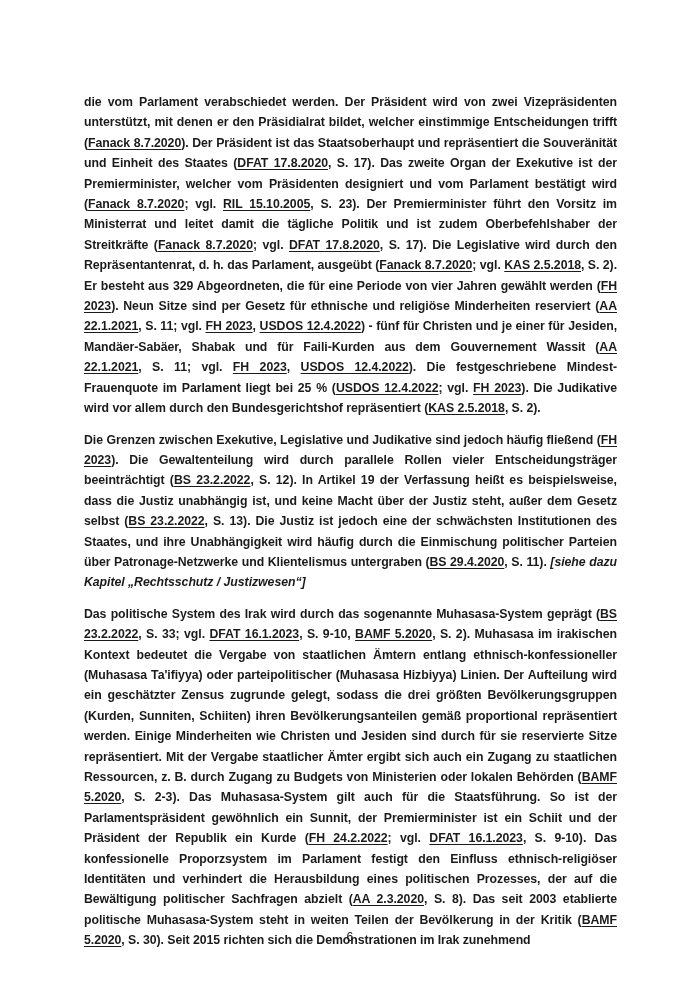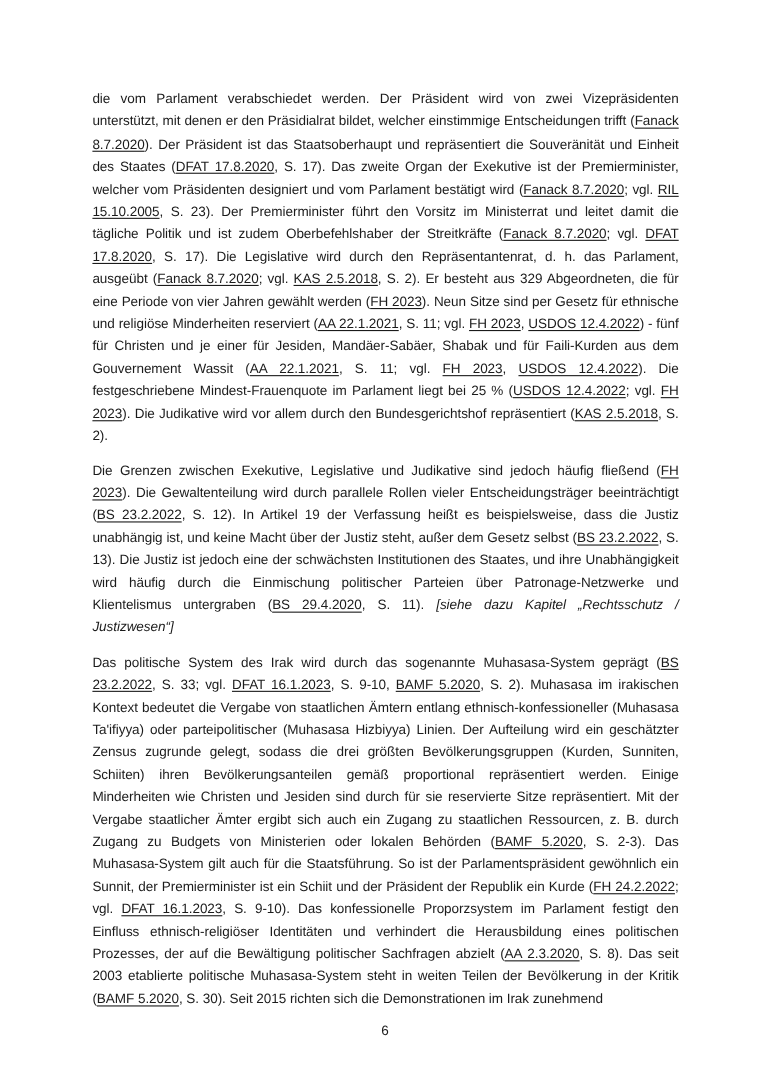--- a/index.html
+++ b/index.html
@@ -14,21 +14,22 @@
   }
   .page {
     position: absolute;
     inset: 0;
     background: #ffffff;
   }
   .content {
     position: absolute;
     left: 84px;
     width: 533px;
-    top: 80px;
+    top: 92px;
+    font-weight: bold;
   }
   p.para {
     text-align: justify;
     font-size: 12.3px;
     line-height: 20.4px;
     letter-spacing: -0.05px;
     margin-bottom: 11px;
     hyphens: auto;
     -webkit-hyphens: auto;
   }

